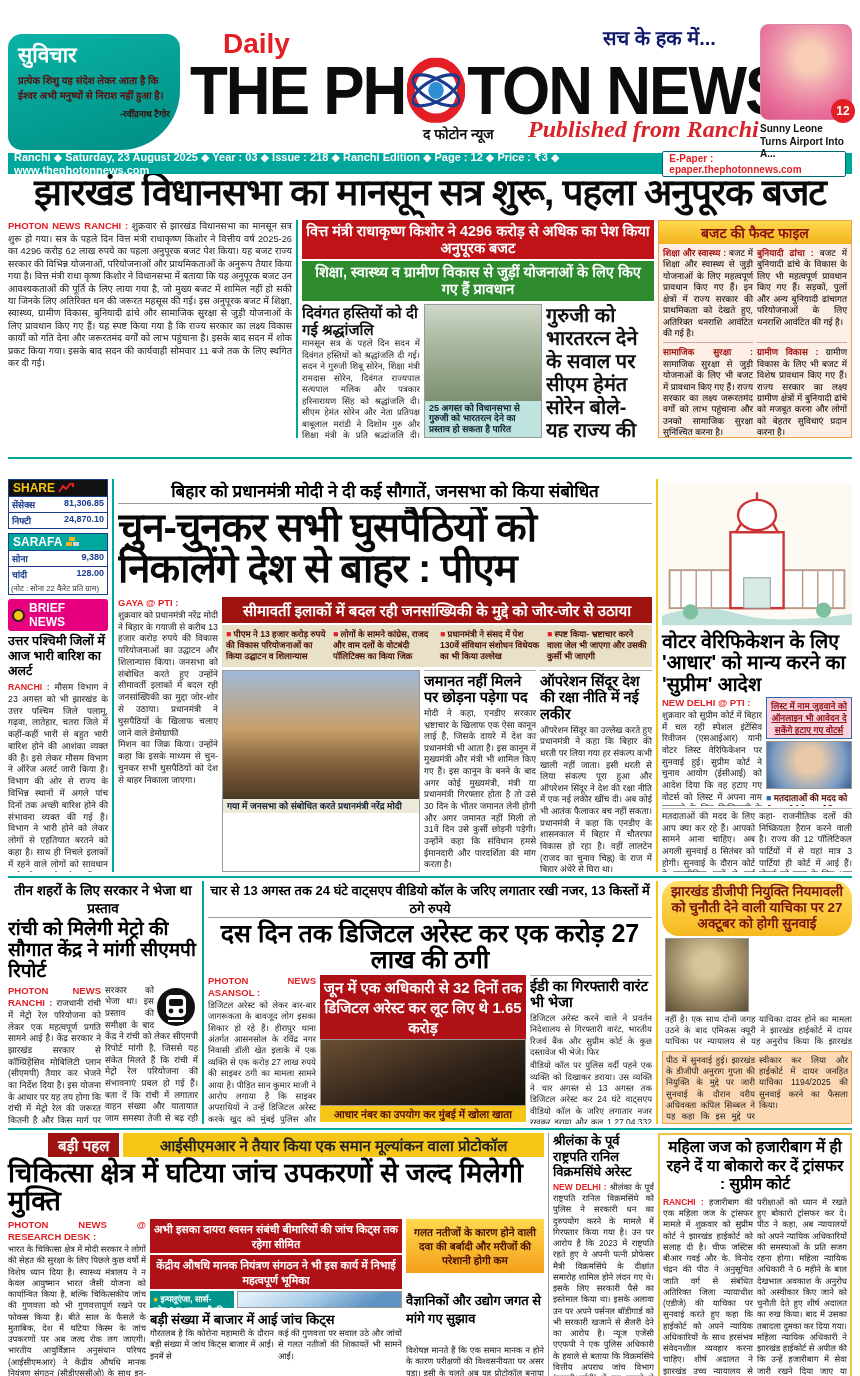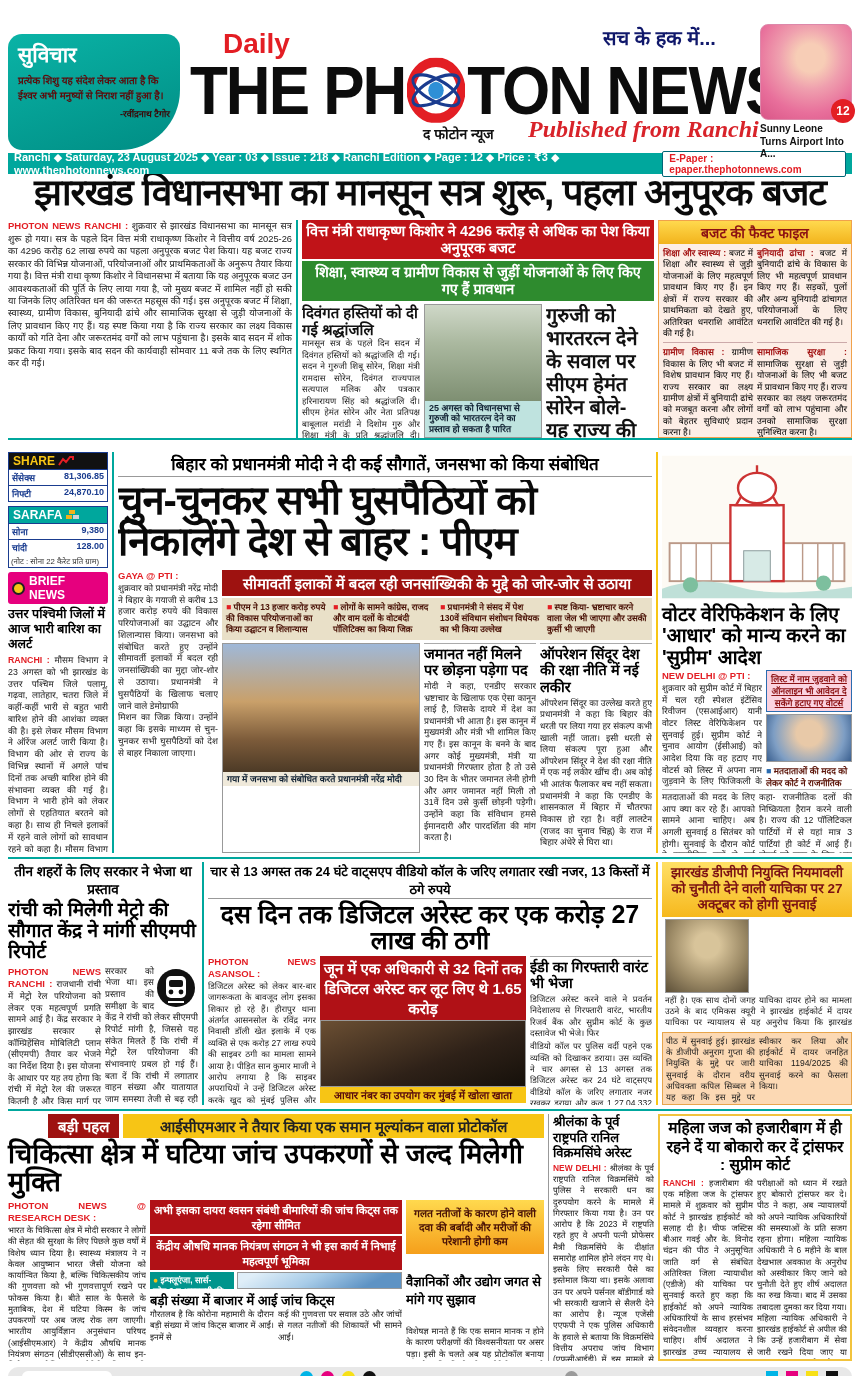--- a/index.html
+++ b/index.html
@@ -62,21 +62,21 @@
   .cmcol{flex:1;}
   .cm-cols{display:flex;gap:4px;margin-top:2px;overflow:hidden;}
   .cm-cols div{flex:1;}
   .factfile{width:194px;background:var(--cream);border:1.5px solid #f0a24b;}
   .factfile h3{background:linear-gradient(180deg,#ffd94e,#f2b31c);color:#8c1113;text-align:center;
     font-size:14px;padding:2px;}
   .ff-grid{display:grid;grid-template-columns:1fr 1fr;gap:4px;padding:4px;}
   .ff-item{font-size:8.8px;line-height:1.3;text-align:justify;border-bottom:1px solid #caa;padding-bottom:3px;}
   .ff-item b{color:#a31414;}
   
-  .row2{display:flex;gap:4px;height:415px;margin-top:0;border-top:2px solid var(--teal);padding-top:12px;}
+  .row2{display:flex;gap:4px;height:415px;margin-top:19px;border-top:2px solid var(--teal);padding-top:20px;}
   .rail{width:106px;border-right:2px solid var(--teal);padding-right:4px;}
   .mini-table{border:1px solid var(--blue);margin-bottom:4px;}
   .mini-table .hd{display:flex;align-items:center;gap:3px;padding:1px 4px;font-weight:900;font-size:12px;}
   .hd-share{background:#111;color:var(--yellow);}
   .hd-sarafa{background:var(--teal);color:#fff;}
   .mini-row{display:flex;justify-content:space-between;font-size:9px;color:var(--blue);
     border-top:1px solid var(--blue);padding:1px 3px;font-weight:bold;}
   .note{font-size:7.8px;color:#333;padding:1px 2px;}
   .brief-hd{background:var(--pink);color:#fff;font-weight:900;font-size:12px;padding:2px 4px;
     display:flex;align-items:center;gap:4px;border-radius:3px;}
@@ -124,21 +124,21 @@
   .fraud-c1{width:108px;flex:0 0 auto;}
   .fraud-mid{width:206px;flex:0 0 auto;display:flex;flex-direction:column;}
   .fraud-banner{background:#b01116;color:#fff;font-size:15px;font-weight:bold;text-align:center;padding:2px;}
   .cuffs{height:74px;background:linear-gradient(160deg,#6b4f33,#2e2118 60%,#15100a);}
   .banner-yel{background:var(--yellow);color:#5a0d0d;font-size:10.5px;font-weight:bold;text-align:center;padding:1px;}
   .fraud-mid-cols{display:flex;gap:4px;margin-top:2px;overflow:hidden;flex:1;}
   .fraud-mid-cols div{flex:1;}
   .fraud-c4{flex:1;}
   .dgp{width:196px;border-left:2px solid var(--yellow);padding-left:4px;display:flex;flex-direction:column;}
   .dgp h3{background:linear-gradient(180deg,#ffe066,#f6b81d);color:#7b1113;font-size:13.5px;font-weight:900;
-    text-align:center;line-height:1.2;padding:3px;}
+    text-align:center;line-height:1.2;padding:3px;border-radius:17px;}
   .dgp-flex{display:flex;gap:3px;margin-top:2px;}
   .dgp-flex .txt{flex:1;}
   .cop{width:84px;height:74px;background:radial-gradient(circle at 50% 35%,#d8c49a 20%,#9c8a66 60%,#5c4f38);flex:0 0 auto;}
   .peach{background:var(--peach);border:1px solid #e8a54b;display:flex;gap:4px;padding:3px;margin-top:3px;flex:1;overflow:hidden;}
   .peach div{flex:1;}
   
   .row4{display:flex;gap:4px;height:252px;margin-top:4px;border-top:2px solid var(--teal);padding-top:3px;}
   .med{width:536px;display:flex;flex-direction:column;}
   .med-top{display:flex;gap:4px;align-items:stretch;margin:0 0 2px 40px;}
   .lbl-red{background:#9e1210;color:#fff;font-size:15px;font-weight:900;padding:2px 10px;}
@@ -242,22 +242,22 @@
           </div>
         </div>
       </div>
     </div>
 
     <aside class="factfile clip">
       <h3>बजट की फैक्ट फाइल</h3>
       <div class="ff-grid">
         <div class="ff-item"><b>शिक्षा और स्वास्थ्य :</b> <span>बजट में शिक्षा और स्वास्थ्य से जुड़ी योजनाओं के लिए महत्वपूर्ण प्रावधान किए गए हैं। इन क्षेत्रों में राज्य सरकार की प्राथमिकता को देखते हुए, अतिरिक्त धनराशि आवंटित की गई है।</span></div>
         <div class="ff-item"><b>बुनियादी ढांचा :</b> <span>बजट में बुनियादी ढांचे के विकास के लिए भी महत्वपूर्ण प्रावधान किए गए हैं। सड़कों, पुलों और अन्य बुनियादी ढांचागत परियोजनाओं के लिए धनराशि आवंटित की गई है।</span></div>
+        <div class="ff-item"><b>सामाजिक सुरक्षा :</b> <span>सामाजिक सुरक्षा से जुड़ी योजनाओं के लिए भी बजट में प्रावधान किए गए हैं। राज्य सरकार का लक्ष्य जरूरतमंद वर्गों को लाभ पहुंचाना और उनको सामाजिक सुरक्षा सुनिश्चित करना है।</span></div>
         <div class="ff-item"><b>ग्रामीण विकास :</b> <span>ग्रामीण विकास के लिए भी बजट में विशेष प्रावधान किए गए हैं। राज्य सरकार का लक्ष्य ग्रामीण क्षेत्रों में बुनियादी ढांचे को मजबूत करना और लोगों को बेहतर सुविधाएं प्रदान करना है।</span></div>
-        <div class="ff-item"><b>सामाजिक सुरक्षा :</b> <span>सामाजिक सुरक्षा से जुड़ी योजनाओं के लिए भी बजट में प्रावधान किए गए हैं। राज्य सरकार का लक्ष्य जरूरतमंद वर्गों को लाभ पहुंचाना और उनको सामाजिक सुरक्षा सुनिश्चित करना है।</span></div>
       </div>
     </aside>
   </section>
 
   <section class="row2">
 
     <aside class="rail clip">
       <div class="mini-table">
         <div class="hd hd-share">
             <span>SHARE</span>

